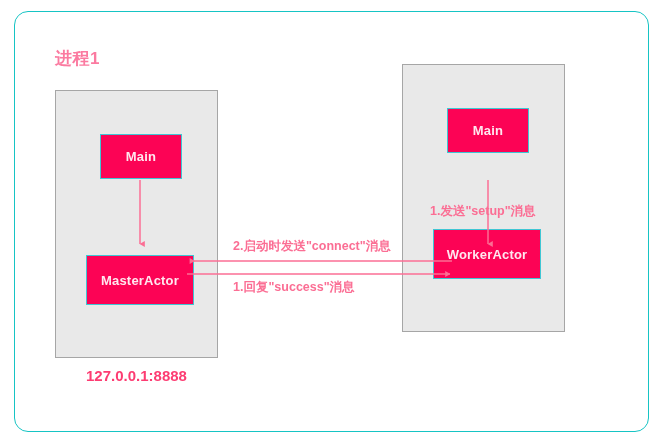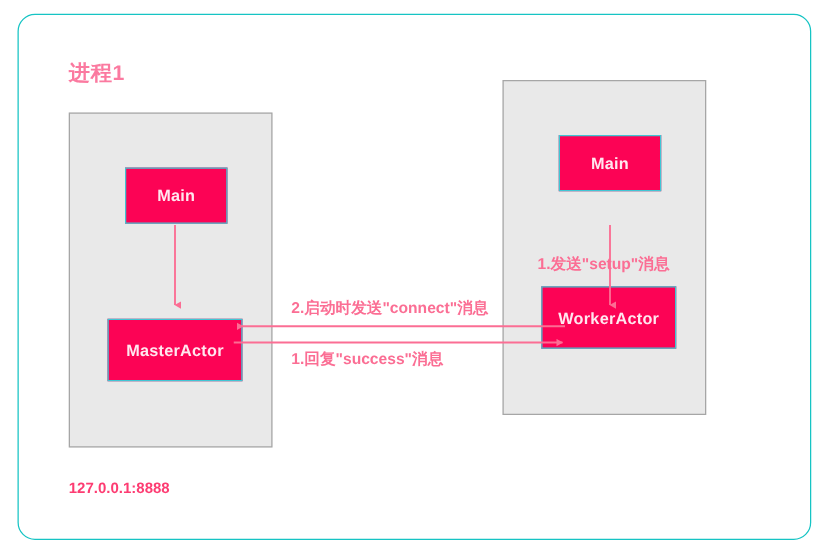--- a/index.html
+++ b/index.html
@@ -56,25 +56,26 @@
   .process-box {
     position: relative;
     margin-top: 18px;
     height: 268px;
     box-sizing: border-box;
     background: #e9e9e9;
     border: 1.4px solid #a6a6a6;
   }
 
   .process-addr {
+    text-align: center;
     color: #fd3c72;
-    font-size: 12px;
+    font-size: 15px;
     font-weight: 700;
     line-height: 24px;
-    margin-top: 20px;
+    margin-top: 6px;
     white-space: nowrap;
   }
 
   
   .node {
     position: absolute;
     box-sizing: border-box;
     background: #fc0355;
     border: 1.6px solid #3fc6d4;
     color: #ffe7ef;

